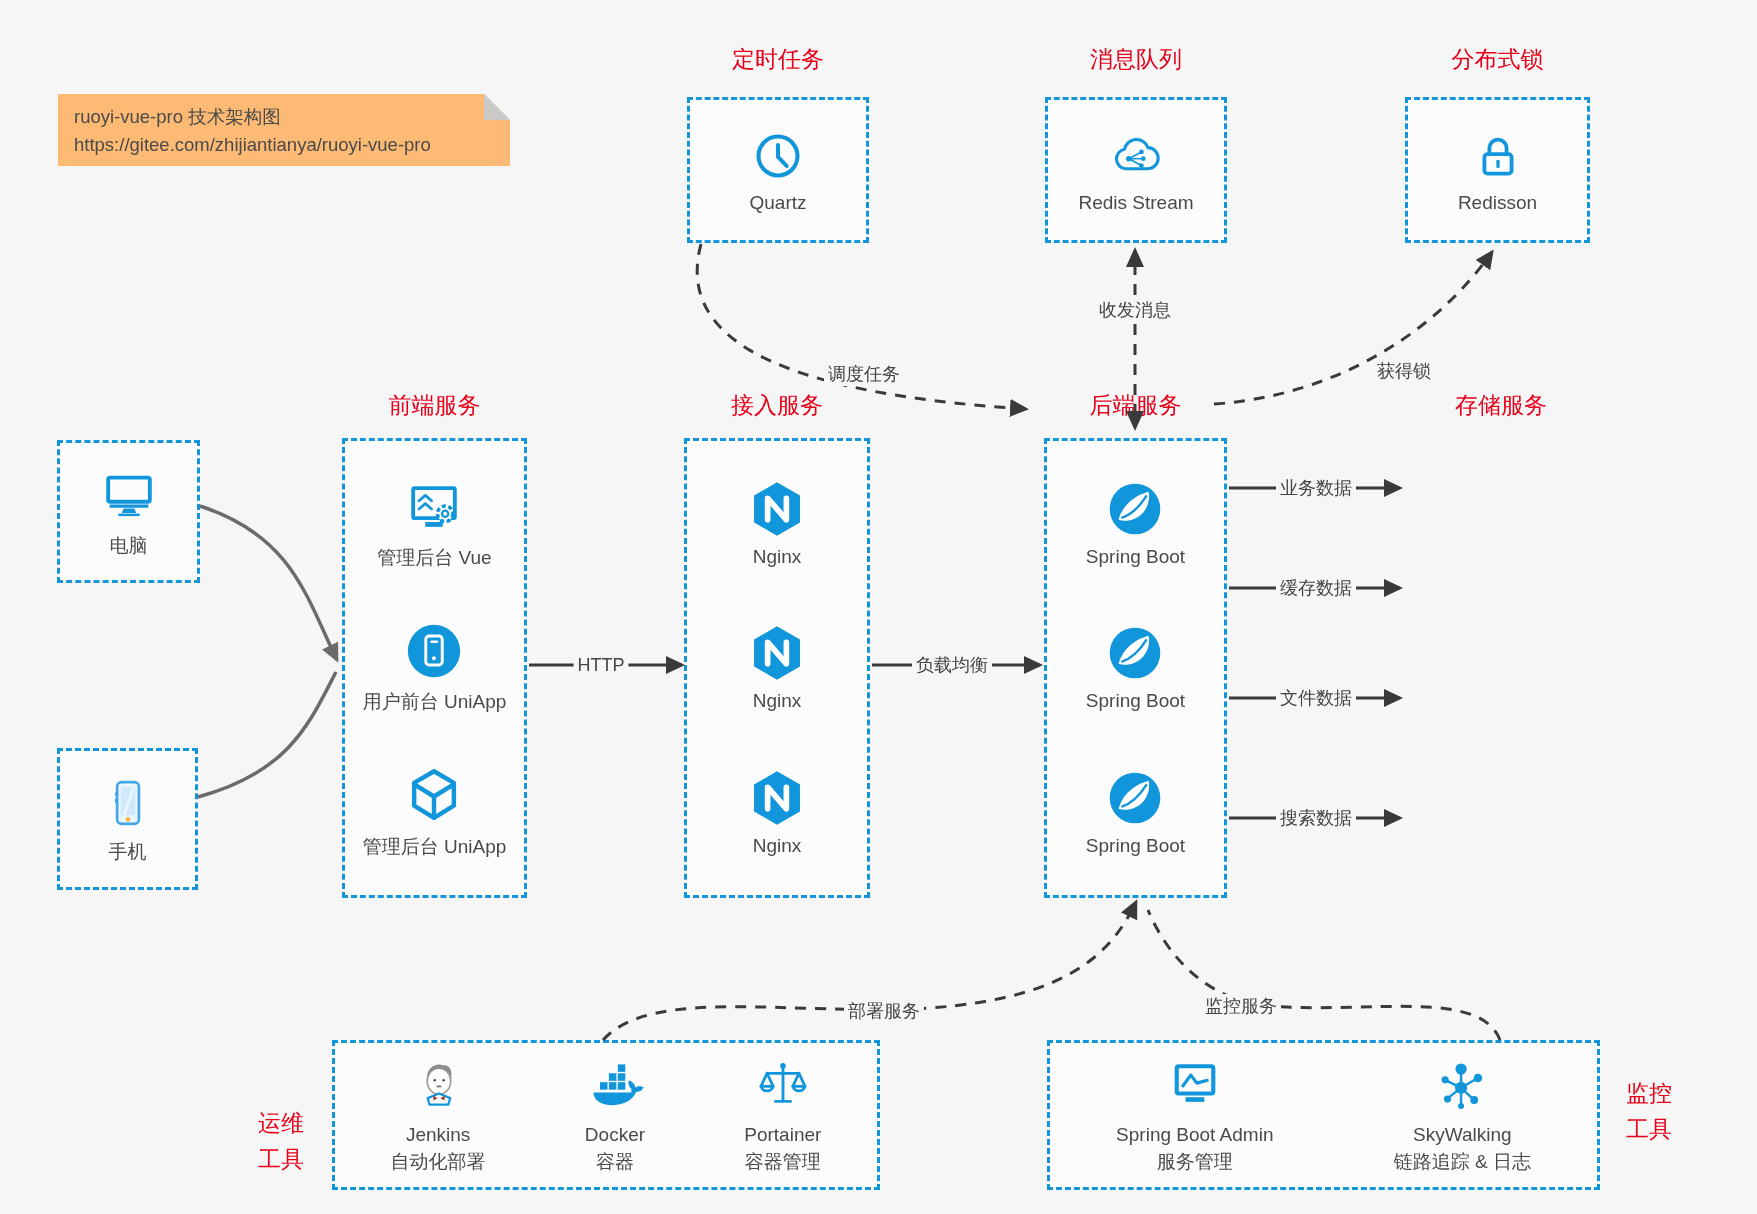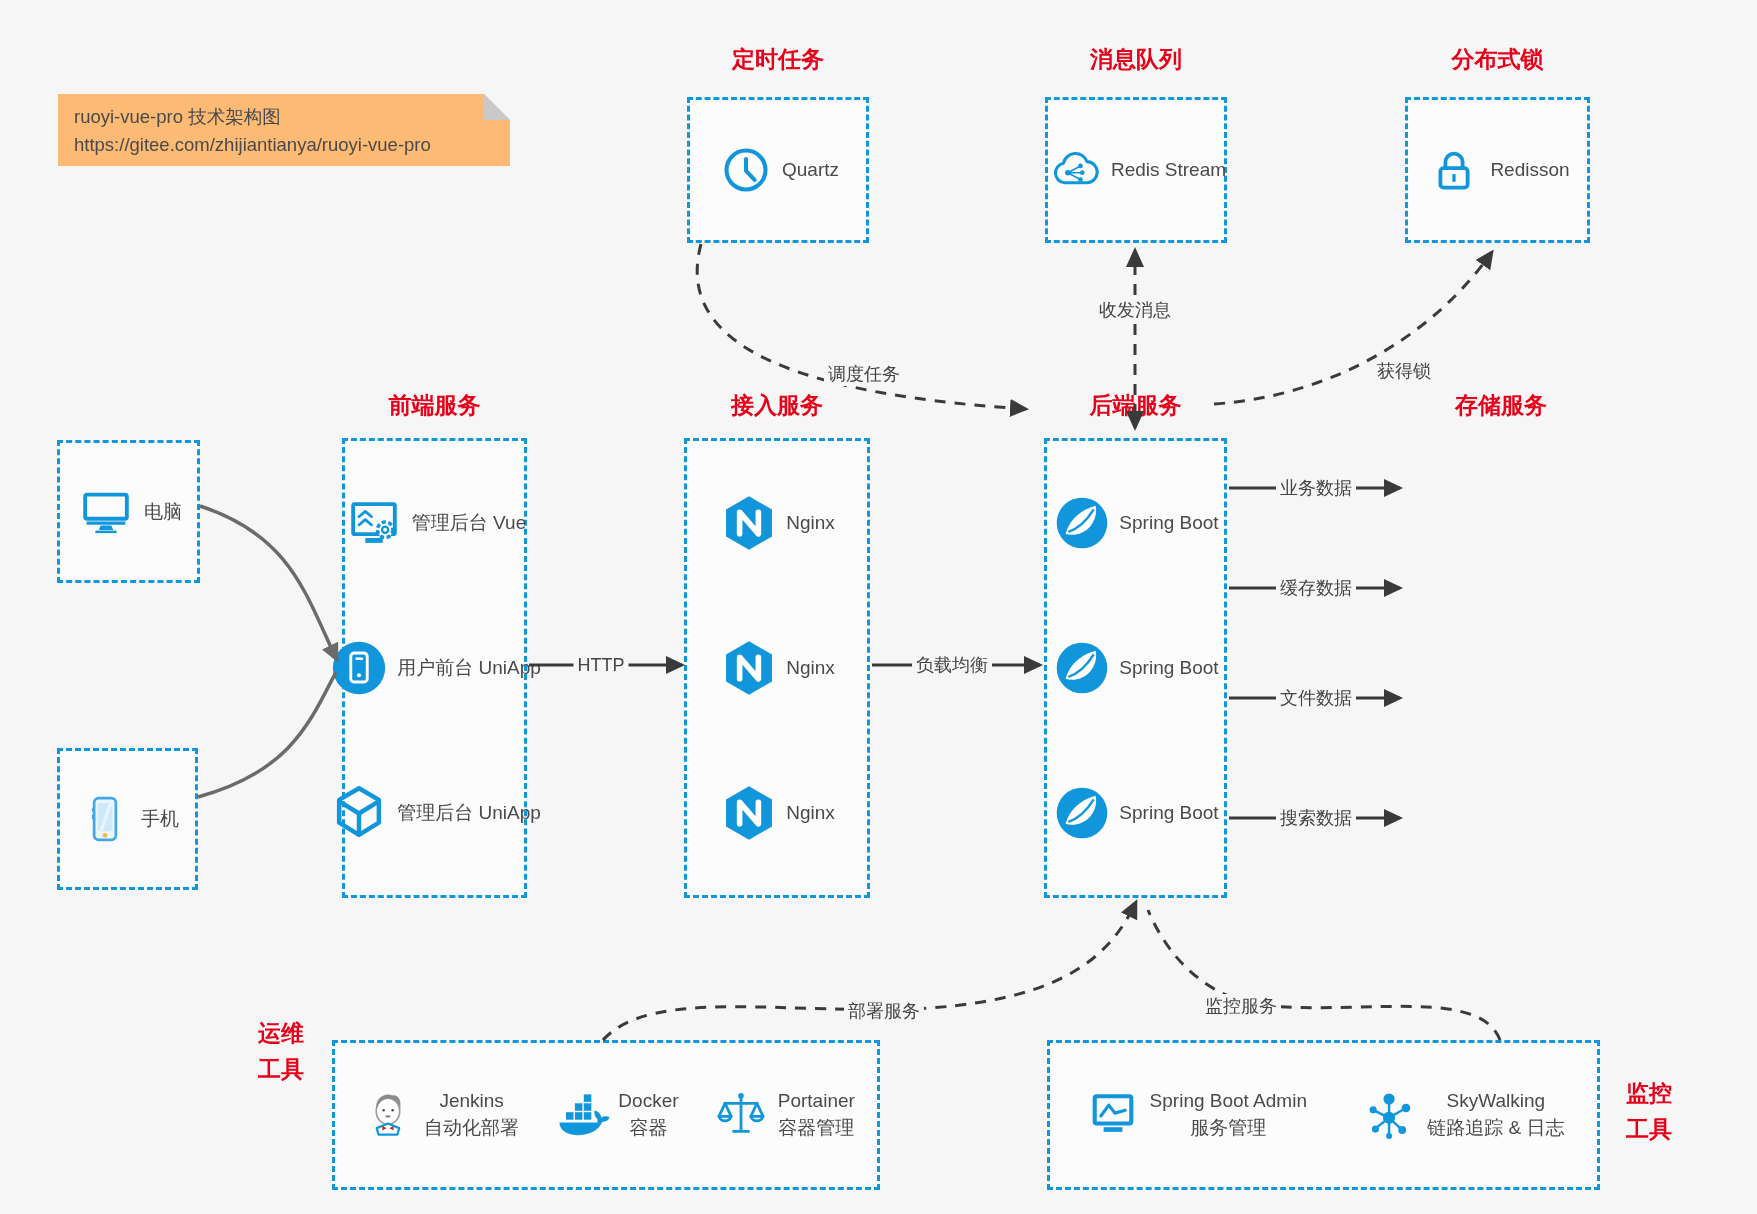--- a/index.html
+++ b/index.html
@@ -15,34 +15,34 @@
   #box-lock{left:1405px;top:97px;width:185px;height:146px}
   #box-computer{left:57px;top:440px;width:143px;height:143px}
   #box-phone{left:57px;top:748px;width:141px;height:142px}
   #box-frontend{left:342px;top:438px;width:185px;height:460px}
   #box-gateway{left:684px;top:438px;width:186px;height:460px}
   #box-backend{left:1044px;top:438px;width:183px;height:460px}
   #box-storage{left:1410px;top:438px;width:182px;height:452px}
   #box-devops{left:332px;top:1040px;width:548px;height:150px}
   #box-monitoring{left:1047px;top:1040px;width:553px;height:150px}
   
-  .gtitle{position:absolute;color:#e60019;font-weight:bold;font-size:23px;text-align:center;
+  .gtitle{position:absolute;color:#e60019;font-weight:normal;font-size:23px;text-align:center;
           white-space:nowrap;z-index:1}
   #title-scheduler{left:687px;top:44px;width:182px}
   #title-mq{left:1045px;top:44px;width:182px}
   #title-lock{left:1405px;top:44px;width:185px}
   #title-frontend{left:342px;top:390px;width:185px}
   #title-gateway{left:684px;top:390px;width:186px}
   #title-backend{left:1044px;top:390px;width:183px}
   #title-storage{left:1410px;top:390px;width:182px}
-  #title-devops{left:242px;top:1016px;width:78px;line-height:1.55}
+  #title-devops{left:242px;top:1106px;width:78px;line-height:1.55}
   #title-monitoring{left:1610px;top:1076px;width:78px;line-height:1.55}
   .gtitle .tline{display:block}
   
-  .node{display:flex;flex-direction:row;align-items:center;gap:7px}
+  .node{display:flex;flex-direction:column;align-items:center;gap:7px}
   .icn{display:block}
   .nlabel{font-size:19px;color:#4a4a4a;white-space:nowrap}
   .n2{font-size:19px;color:#4a4a4a;text-align:center;line-height:1.4;white-space:nowrap}
   
   .note{position:absolute;left:58px;top:94px;width:452px;height:72px;background:#fdba74;
         box-sizing:border-box;padding:9px 16px;font-size:18.5px;color:#4a4a4a;line-height:1.5;z-index:1}
   .note .fold-cut,.note .fold{position:absolute;top:0;right:0;width:26px;height:26px}
   .note .fold-cut{background:#f6f6f6;clip-path:polygon(0 0,100% 0,100% 100%)}
   .note .fold{background:#c9c9c9;clip-path:polygon(0 0,100% 100%,0 100%)}
   .note div{white-space:nowrap}

